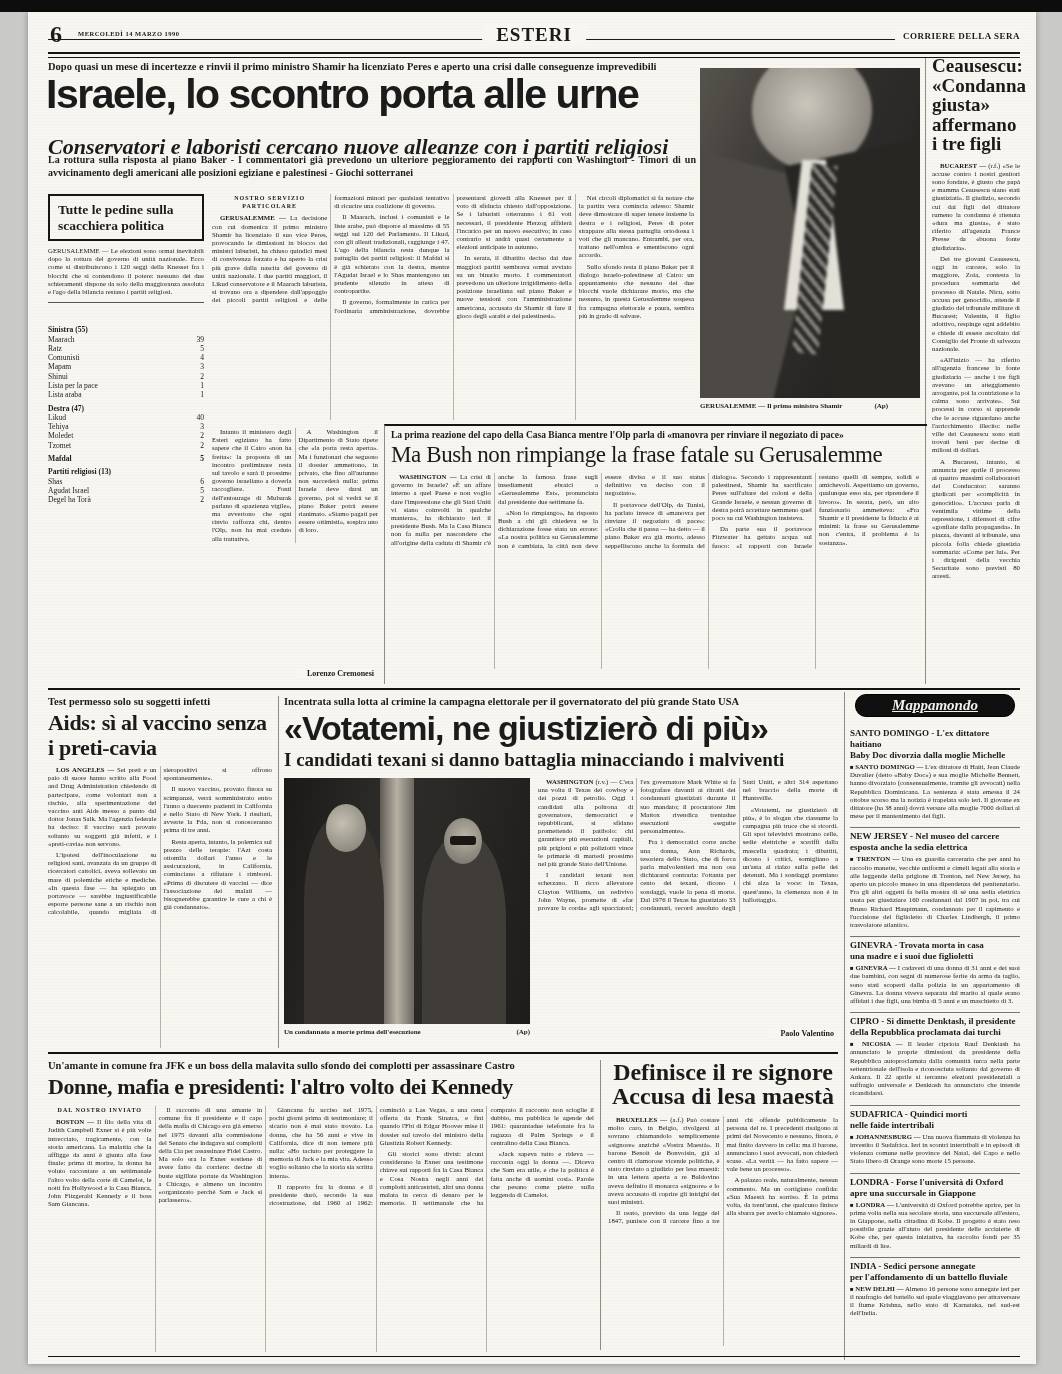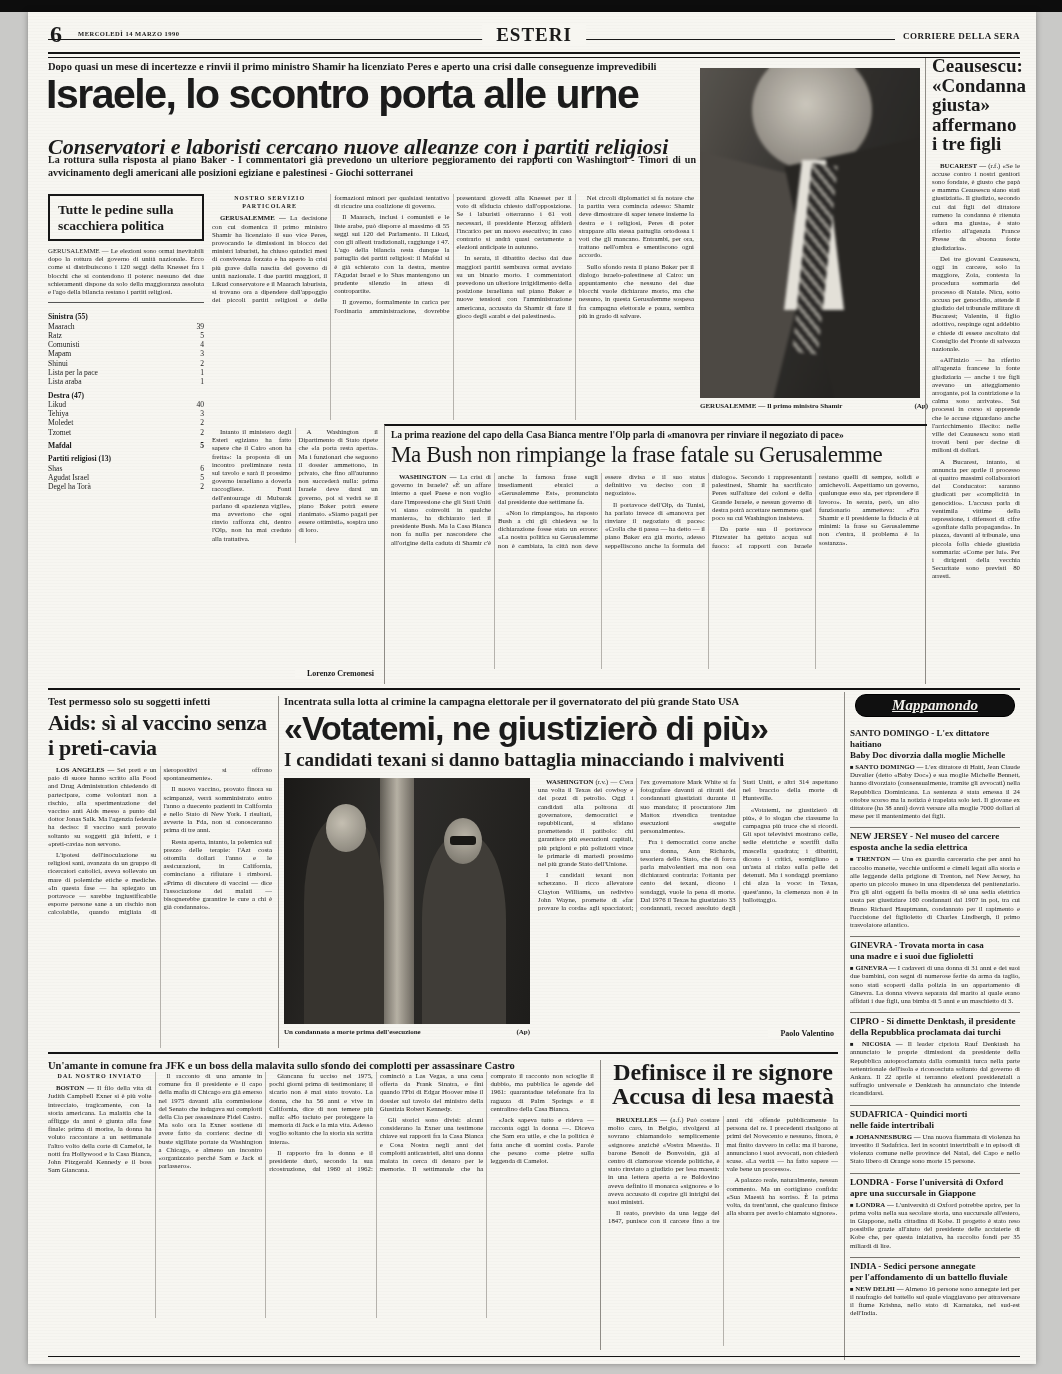--- a/index.html
+++ b/index.html
@@ -30,35 +30,35 @@
   .cols3{columns:3;column-gap:7px;column-rule:1px solid #b5b2ac;}
   .cols4{columns:4;column-gap:7px;column-rule:1px solid #b5b2ac;}
   .cols5{columns:5;column-gap:7px;column-rule:1px solid #b5b2ac;}
   .lead-cols{left:184px;top:182px;width:482px;height:226px;}
   .lead-cont{left:184px;top:416px;width:166px;height:252px;}
   .byline{position:absolute;right:4px;bottom:2px;background:#f7f6f1;padding-left:12px;font-size:8px;font-weight:bold;}
   
   .seatbox{left:20px;top:182px;width:156px;height:490px;}
   .seatbox-frame{border:2px solid #161616;padding:6px 8px;font-size:13.5px;font-weight:bold;line-height:15.5px;margin-bottom:6px;}
   .seatbox-body{font-size:6.8px;line-height:8.2px;text-align:justify;}
-  .seat-list{margin-top:6px;border-top:1px solid #555;padding-top:5px;}
+  .seat-list{margin-top:6px;border-top:1px solid #555;padding-top:18px;}
   .seat-row{display:flex;justify-content:space-between;font-size:7.6px;line-height:9.3px;}
   .seat-row.group{font-weight:bold;margin-top:4px;}
   
   .photo{background:#3a3a38;overflow:hidden;filter:contrast(.95);}
   .ph-shamir{left:672px;top:56px;width:220px;height:330px;}
   .ph-shamir .bg{position:absolute;inset:0;background:linear-gradient(115deg,#55514b 0%,#2c2a27 45%,#171614 100%);}
   .ph-shamir .head{position:absolute;left:52px;top:-18px;width:120px;height:120px;border-radius:50%;background:radial-gradient(circle at 45% 45%,#cfcabf,#8d8880 70%,#55524c);}
   .ph-shamir .shirt{position:absolute;left:84px;top:92px;width:60px;height:150px;background:#e8e5dd;clip-path:polygon(30% 0,70% 0,100% 100%,0 100%);}
   .ph-shamir .tie{position:absolute;left:102px;top:96px;width:26px;height:190px;transform:rotate(6deg);background:repeating-linear-gradient(45deg,#242220 0 5px,#8d8a83 5px 9px);}
   .ph-shamir .sh-l{position:absolute;left:-30px;top:96px;width:130px;height:240px;transform:rotate(14deg);background:#4a4641;}
   .ph-shamir .sh-r{position:absolute;right:-40px;top:80px;width:150px;height:260px;transform:rotate(-12deg);background:#23211e;}
   .ph-shamir .soft{position:absolute;inset:0;backdrop-filter:blur(1.5px);}
   .caption{font-size:7px;font-weight:bold;display:flex;justify-content:space-between;}
-  .cap-shamir{left:672px;top:390px;width:228px;}
+  .cap-shamir{left:672px;top:390px;width:188px;}
   
   .vrule{background:#8f8c86;width:1px;}
   .rail-rule{left:897px;top:46px;height:626px;}
   .ceau{left:904px;top:44px;width:88px;}
   .ceau-headline{font-size:19px;font-weight:bold;line-height:19.5px;margin-bottom:8px;}
   .ceau-body{height:478px;}
   
   .bush{left:356px;top:412px;width:536px;height:258px;border-top:2px solid #141414;border-left:1px solid #8f8c86;padding-left:6px;}
   .bush-kicker{font-size:9.5px;font-weight:bold;margin:4px 0 2px 0;}
   .bush-headline{font-size:23px;font-weight:normal;letter-spacing:-.4px;white-space:nowrap;margin-bottom:5px;}
@@ -367,20 +367,21 @@
 per l'affondamento di un battello fluviale</div>
           <p class="brief-body"><b>NEW DELHI —</b><span> Almeno 16 persone sono annegate ieri per il naufragio del battello sul quale viaggiavano per attraversare il fiume Krishna, nello stato di Karnataka, nel sud-est dell'India.</span></p>
         </div>
       </div>
   </div>
 
   <div class="abs band-rule2"></div>
 
   <div class="abs kennedy">
     <div class="kicker">Un'amante in comune fra JFK e un boss della malavita sullo sfondo dei complotti per assassinare Castro</div>
+    <div class="kennedy-headline">Donne, mafia e presidenti: l'altro volto dei Kennedy</div>
     <div class="body-txt cols5 kennedy-cols">
       <div class="overline">DAL NOSTRO INVIATO</div>
 
     <p><b>BOSTON —</b><span> Il filo della vita di Judith Campbell Exner si è più volte intrecciato, tragicamente, con la storia americana. La malattia che la affligge da anni è giunta alla fase finale: prima di morire, la donna ha voluto raccontare a un settimanale l'altro volto della corte di Camelot, le notti fra Hollywood e la Casa Bianca, John Fitzgerald Kennedy e il boss Sam Giancana.</span></p>
         <p><b></b><span>Il racconto di una amante in comune fra il presidente e il capo della mafia di Chicago era già emerso nel 1975 davanti alla commissione del Senato che indagava sui complotti della Cia per assassinare Fidel Castro. Ma solo ora la Exner sostiene di avere fatto da corriere: decine di buste sigillate portate da Washington a Chicago, e almeno un incontro «organizzato perché Sam e Jack si parlassero».</span></p>
         <p><b></b><span>Giancana fu ucciso nel 1975, pochi giorni prima di testimoniare; il sicario non è mai stato trovato. La donna, che ha 56 anni e vive in California, dice di non temere più nulla: «Ho taciuto per proteggere la memoria di Jack e la mia vita. Adesso voglio soltanto che la storia sia scritta intera».</span></p>
         <p><b></b><span>Il rapporto fra la donna e il presidente durò, secondo la sua ricostruzione, dal 1960 al 1962: cominciò a Las Vegas, a una cena offerta da Frank Sinatra, e finì quando l'Fbi di Edgar Hoover mise il dossier sul tavolo del ministro della Giustizia Robert Kennedy.</span></p>
         <p><b></b><span>Gli storici sono divisi: alcuni considerano la Exner una testimone chiave sui rapporti fra la Casa Bianca e Cosa Nostra negli anni dei complotti anticastristi, altri una donna malata in cerca di denaro per le memorie. Il settimanale che ha comprato il racconto non scioglie il dubbio, ma pubblica le agende del 1961: quarantadue telefonate fra la ragazza di Palm Springs e il centralino della Casa Bianca.</span></p>
         <p><b></b><span>«Jack sapeva tutto e rideva — racconta oggi la donna —. Diceva che Sam era utile, e che la politica è fatta anche di uomini così». Parole che pesano come pietre sulla leggenda di Camelot.</span></p>
       </div>

